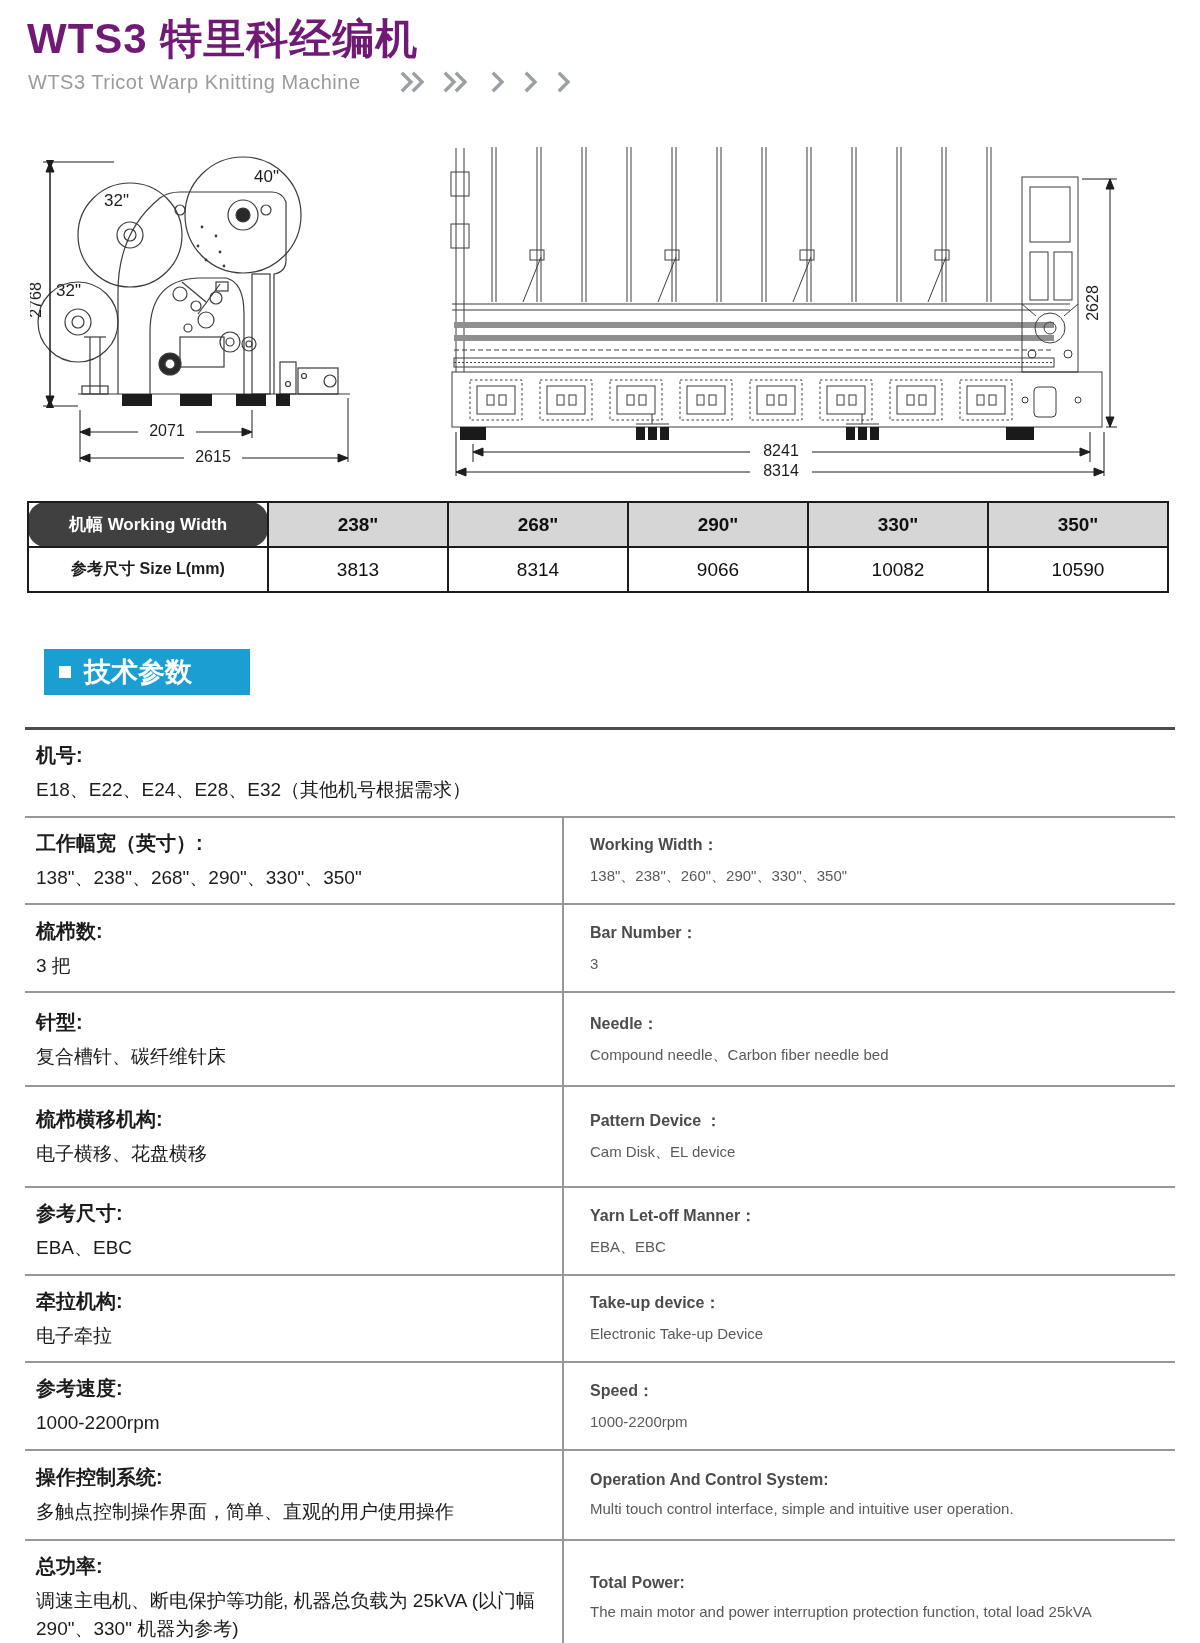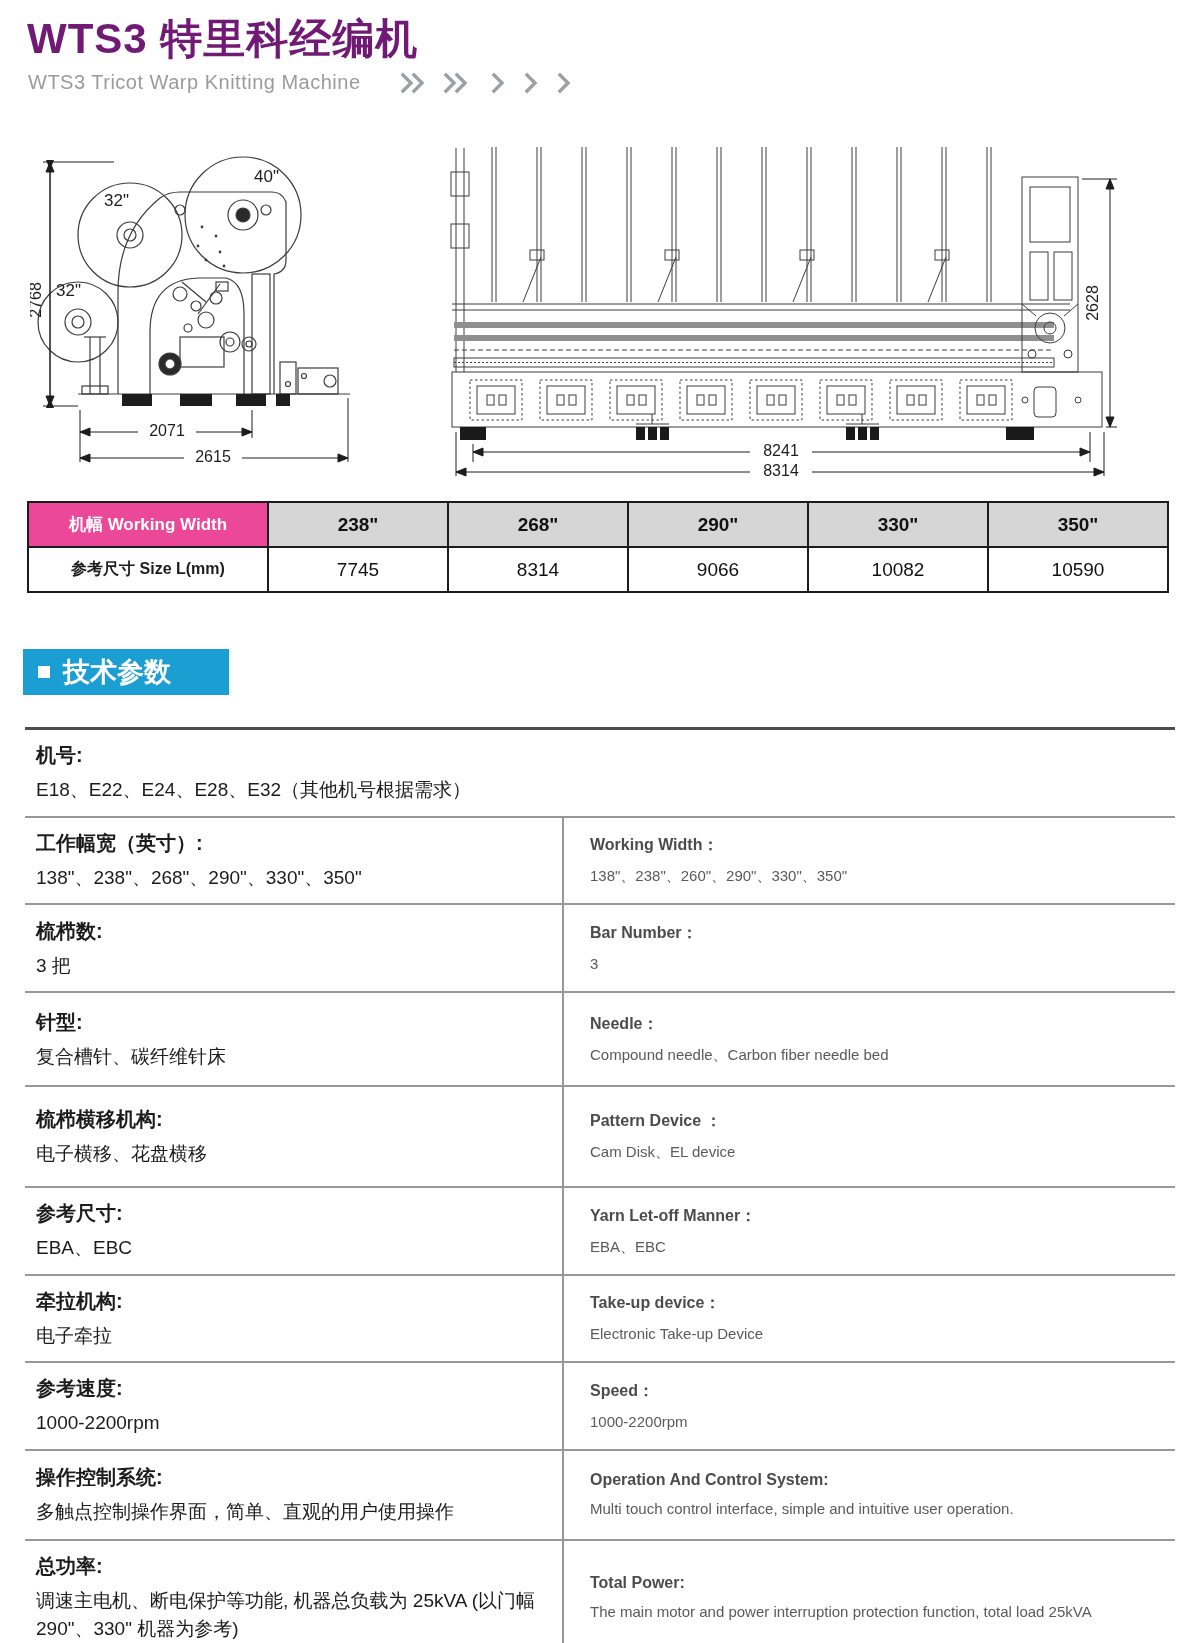--- a/index.html
+++ b/index.html
@@ -6,44 +6,44 @@
   html,body { background:#ffffff; }
   body {
     width:1200px; height:1643px; overflow:hidden; position:relative;
     font-family:"Liberation Sans","DejaVu Sans",sans-serif; color:#222;
   }
   
   .page-title {
     margin:16px 0 0 27px; font-size:42px; line-height:1.1; font-weight:bold;
     color:#701a75; letter-spacing:1px;
   }
-  .subtitle-row { margin:9px 0 4px 28px; display:flex; align-items:center; }
+  .subtitle-row { margin:9px 0 4px 28px; display:flex; }
   .page-subtitle { font-size:20px; color:#9b9b9b; letter-spacing:0.5px; }
   .chevrons { margin-left:38px; display:flex; align-items:center; }
   
   .drawings { margin:38px 0 0 30px; display:flex; gap:48px; align-items:flex-start; }
   .tech-svg text { font-family:"Liberation Sans","DejaVu Sans",sans-serif; fill:#1d1d1d; }
   
   .size-table {
     margin:24px 0 0 27px; width:1142px; border-collapse:collapse;
     table-layout:fixed;
   }
   .size-table td {
     border:2px solid #1c1c1c; text-align:center; height:45px;
     font-size:19px; color:#111;
   }
   .size-table .label-col { width:240px; }
   .size-table .head-label {
-    background:#ec4899; color:#ffffff; font-weight:bold; font-size:17px;
+    background:#404040; color:#ffffff; font-weight:bold; font-size:17px;border-radius:18px;
   }
   .size-table .width-cell { background:#d6d6d6; font-weight:bold; }
   .size-table .row-label { font-weight:bold; font-size:16px; color:#1d1d1d; }
   .size-table .size-cell { background:#ffffff; }
   
-  .section-row { margin:56px 0 0 23px; display:flex; align-items:stretch; height:46px;justify-content:space-between; }
+  .section-row { margin:56px 0 0 44px; display:flex; align-items:stretch; height:46px;justify-content:space-between; }
   .section-box {
     background:#1b9ed2; color:#ffffff; width:206px; display:flex;
     align-items:center; gap:13px; padding-left:15px; font-size:27px; font-weight:bold;
   }
   .section-bullet { width:12px; height:12px; background:#ffffff; flex:0 0 auto; }
   .section-en {
     width:346px; border-bottom:2px solid #1b9ed2; display:flex; align-items:center;
     justify-content:center; color:#6f6f6f; font-size:25px; letter-spacing:0.5px;
   }
   
@@ -341,21 +341,21 @@
       <tr>
     <td class="label-col head-label">机幅 Working Width</td>
     <td class="width-cell">238"</td>
     <td class="width-cell">268"</td>
     <td class="width-cell">290"</td>
     <td class="width-cell">330"</td>
     <td class="width-cell">350"</td>
   </tr>
   <tr>
     <td class="label-col row-label">参考尺寸 Size L(mm)</td>
-    <td class="size-cell">7745</td>
+    <td class="size-cell">3813</td>
     <td class="size-cell">8314</td>
     <td class="size-cell">9066</td>
     <td class="size-cell">10082</td>
     <td class="size-cell">10590</td>
   </tr>
 </tbody>
   </table>
 
 <div class="section-row">
   <div class="section-box">

